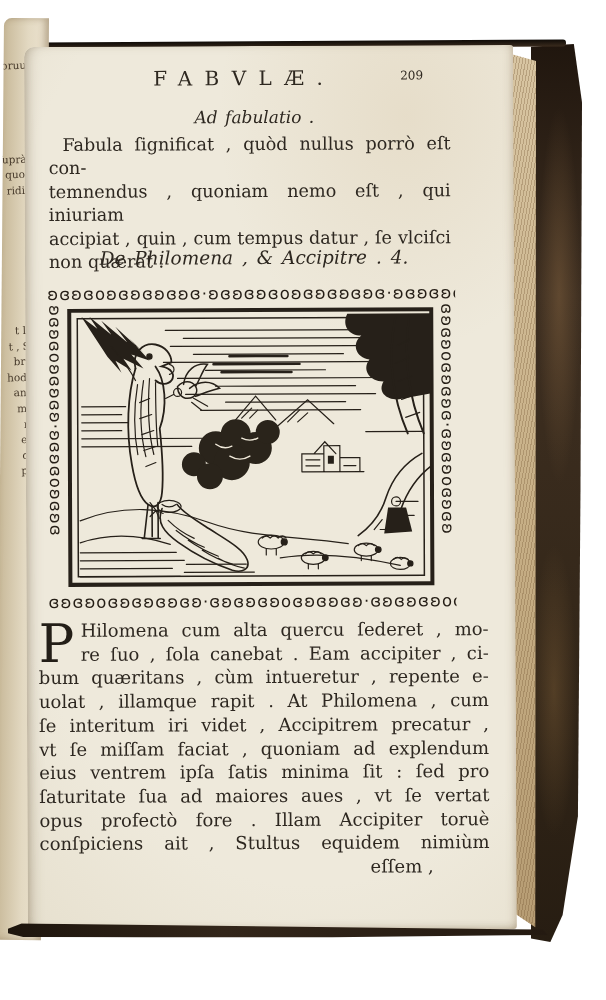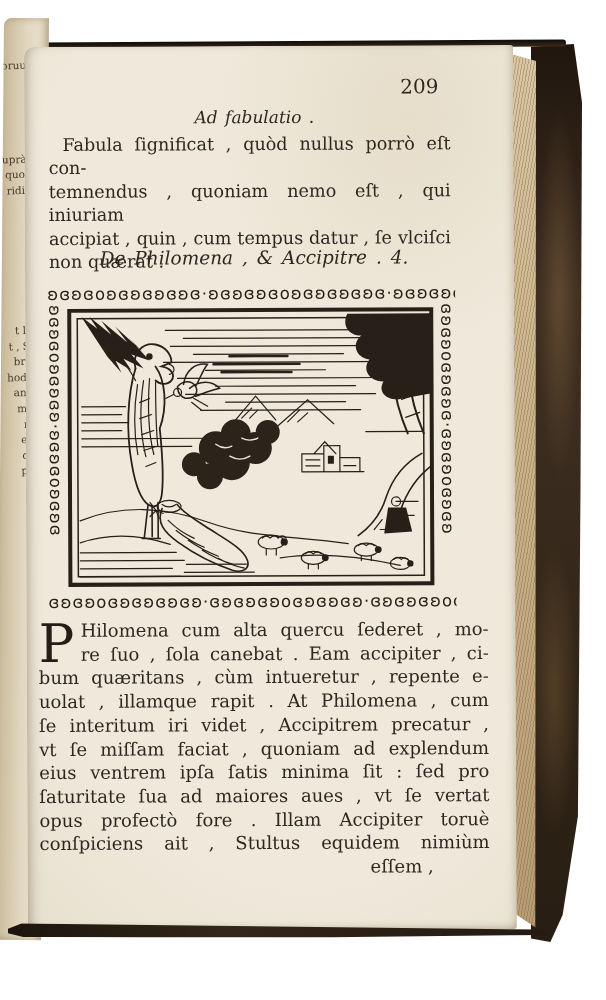--- a/index.html
+++ b/index.html
@@ -36,21 +36,21 @@
     box-shadow:inset 9px 0 14px -8px rgba(100,80,50,.5), inset -7px 0 10px -6px rgba(120,95,60,.35),
                inset 0 -6px 10px -6px rgba(120,95,60,.35);}
   .bottom-edge{position:absolute;left:8px;top:924px;width:540px;height:15px;
     background:linear-gradient(90deg,#1d150d,#33261a 40%,#241a11);
     transform:rotate(.4deg);
     clip-path:polygon(0 45%,2.5% 8%,99% 25%,100% 60%,60% 85%,3% 100%,0 75%);}
 
   
   .header{position:absolute;top:20px;left:20px;width:400px;text-align:center;
     font-size:20px;letter-spacing:.62em;color:#2e2820;}
-  .pagenum{position:absolute;left:356px;top:9px;letter-spacing:normal;font-size:20px;text-align:right;}
+  .pagenum{position:absolute;left:356px;top:3px;letter-spacing:normal;font-size:12px;text-align:right;}
   .moral-heading{position:absolute;top:61px;left:20px;width:420px;text-align:center;
     font-style:italic;font-size:17px;word-spacing:2px;}
   .intro{position:absolute;top:87px;left:24px;width:402px;font-size:17.6px;line-height:23.4px;}
   .intro div{text-align:justify;text-align-last:justify;}
   .intro div:nth-of-type(1){text-indent:14px;}
   .intro div:nth-of-type(4){text-align-last:left;}
   .fable-heading{position:absolute;top:201px;left:24px;width:410px;text-align:center;
     font-style:italic;font-size:18.5px;word-spacing:3px;}
 
   .figure-block{position:absolute;top:236px;left:22px;width:408px;height:334px;}
@@ -113,20 +113,21 @@
         <div>ila</div>
         <div>d I</div>
         <div>locu</div>
         <div>, lu</div>
       </div>
   </div>
 
   <div class="page">
 
     <div class="header">
+      <span>FABVLÆ.</span>
       <span class="pagenum">209</span>
     </div>
 
     <div class="moral-heading">Ad fabulatio .</div>
 
     <div class="intro">
 
     <div>Fabula ſignificat , quòd nullus porrò eſt con-</div>
         <div>temnendus , quoniam nemo eſt , qui iniuriam</div>
         <div>accipiat , quin , cum tempus datur , ſe vlciſci</div>

